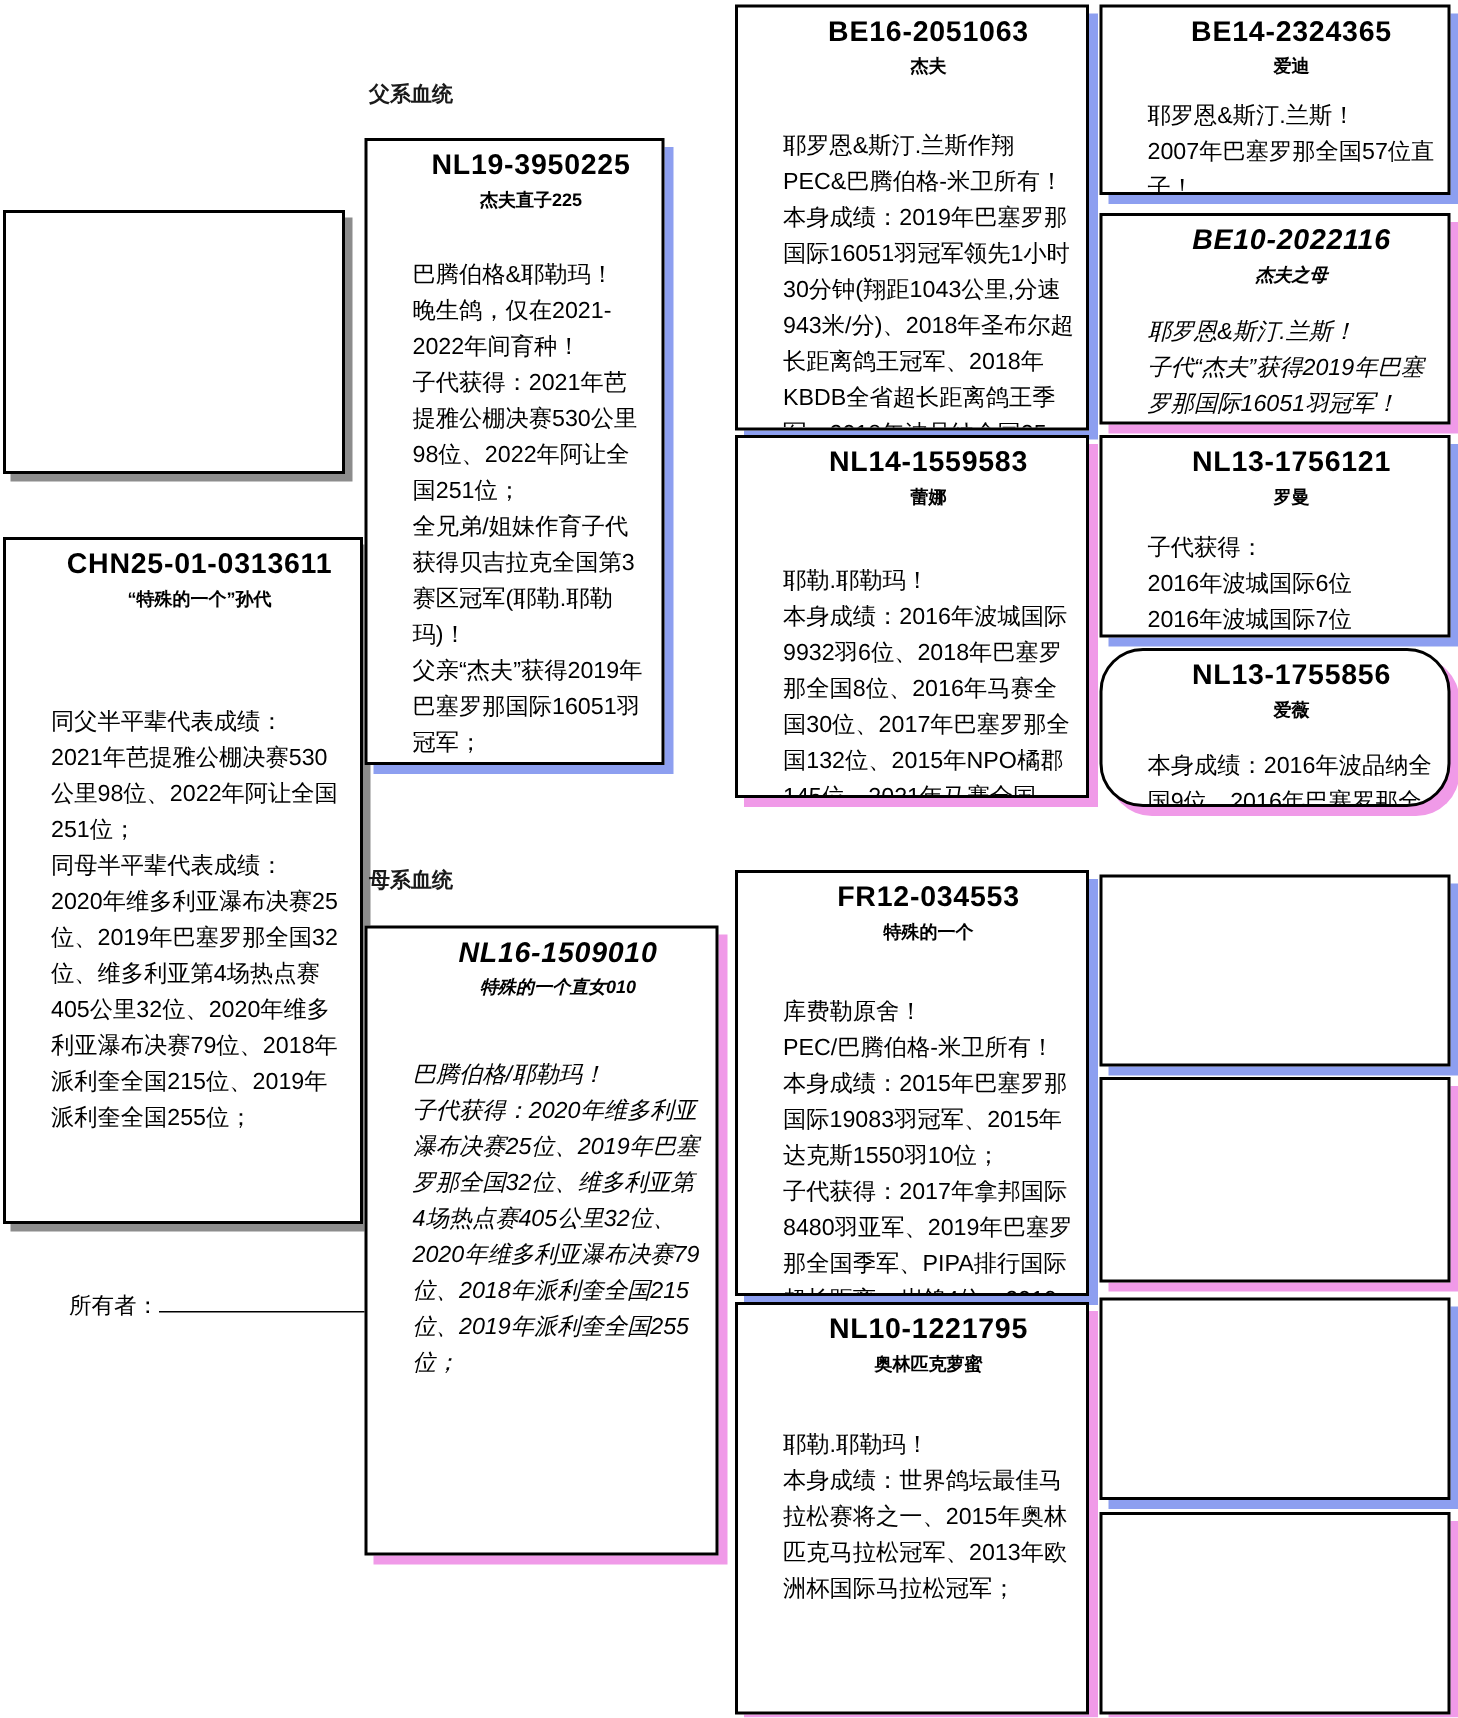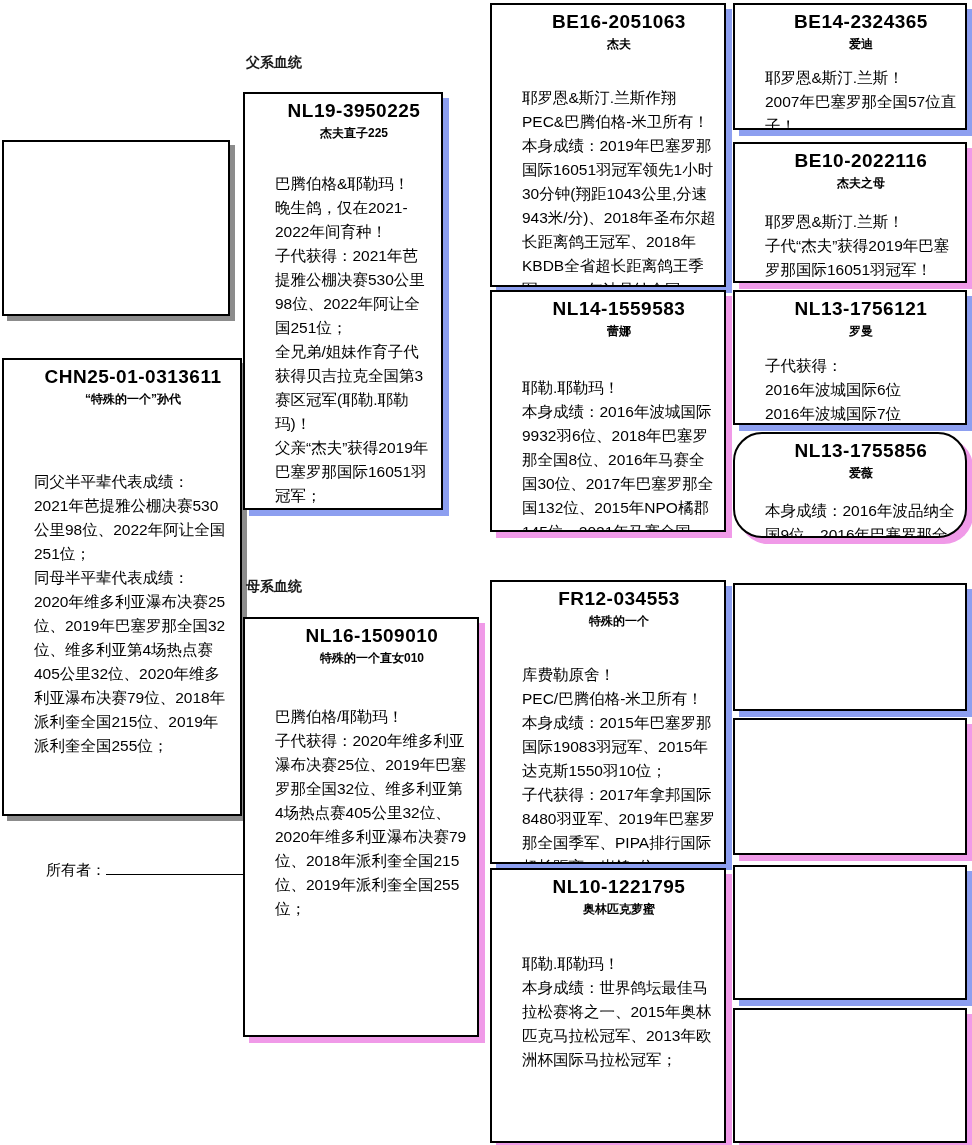--- a/index.html
+++ b/index.html
@@ -44,21 +44,21 @@
     <div class="pname">杰夫直子225</div>
     <div class="pbody" style="margin-top:30px;">巴腾伯格&amp;耶勒玛！
 晚生鸽，仅在2021-2022年间育种！
 子代获得：2021年芭提雅公棚决赛530公里98位、2022年阿让全国251位；
 全兄弟/姐妹作育子代获得贝吉拉克全国第3赛区冠军(耶勒.耶勒玛)！
 父亲“杰夫”获得2019年巴塞罗那国际16051羽冠军；</div>
   </div>
 
   <div class="lineage-label" style="left:246px;top:578px;">母系血统</div>
 
-  <div class="pbox sh-pink" style="left:243px;top:617px;width:236px;height:420px;">
+  <div class="pbox sh-pink" style="left:243px;top:617px;width:236px;height:420px;font-style:italic;">
 
     <div class="ring">NL16-1509010</div>
     <div class="pname">特殊的一个直女010</div>
     <div class="pbody" style="margin-top:38px;">巴腾伯格/耶勒玛！
 子代获得：2020年维多利亚瀑布决赛25位、2019年巴塞罗那全国32位、维多利亚第4场热点赛405公里32位、2020年维多利亚瀑布决赛79位、2018年派利奎全国215位、2019年派利奎全国255位；</div>
   </div>
 
   <div class="pbox sh-blue" style="left:490px;top:3px;width:236px;height:284px;">
 
     <div class="ring">BE16-2051063</div>
@@ -94,21 +94,21 @@
   </div>
 
   <div class="pbox sh-blue" style="left:733px;top:3px;width:234px;height:127px;">
 
     <div class="ring">BE14-2324365</div>
     <div class="pname">爱迪</div>
     <div class="pbody" style="margin-top:13px;">耶罗恩&amp;斯汀.兰斯！
 2007年巴塞罗那全国57位直子！</div>
   </div>
 
-  <div class="pbox sh-pink" style="left:733px;top:142px;width:234px;height:141px;">
+  <div class="pbox sh-pink" style="left:733px;top:142px;width:234px;height:141px;font-style:italic;">
 
     <div class="ring">BE10-2022116</div>
     <div class="pname">杰夫之母</div>
     <div class="pbody" style="margin-top:18px;">耶罗恩&amp;斯汀.兰斯！
 子代“杰夫”获得2019年巴塞罗那国际16051羽冠军！</div>
   </div>
 
   <div class="pbox sh-blue" style="left:733px;top:290px;width:234px;height:135px;">
 
     <div class="ring">NL13-1756121</div>

